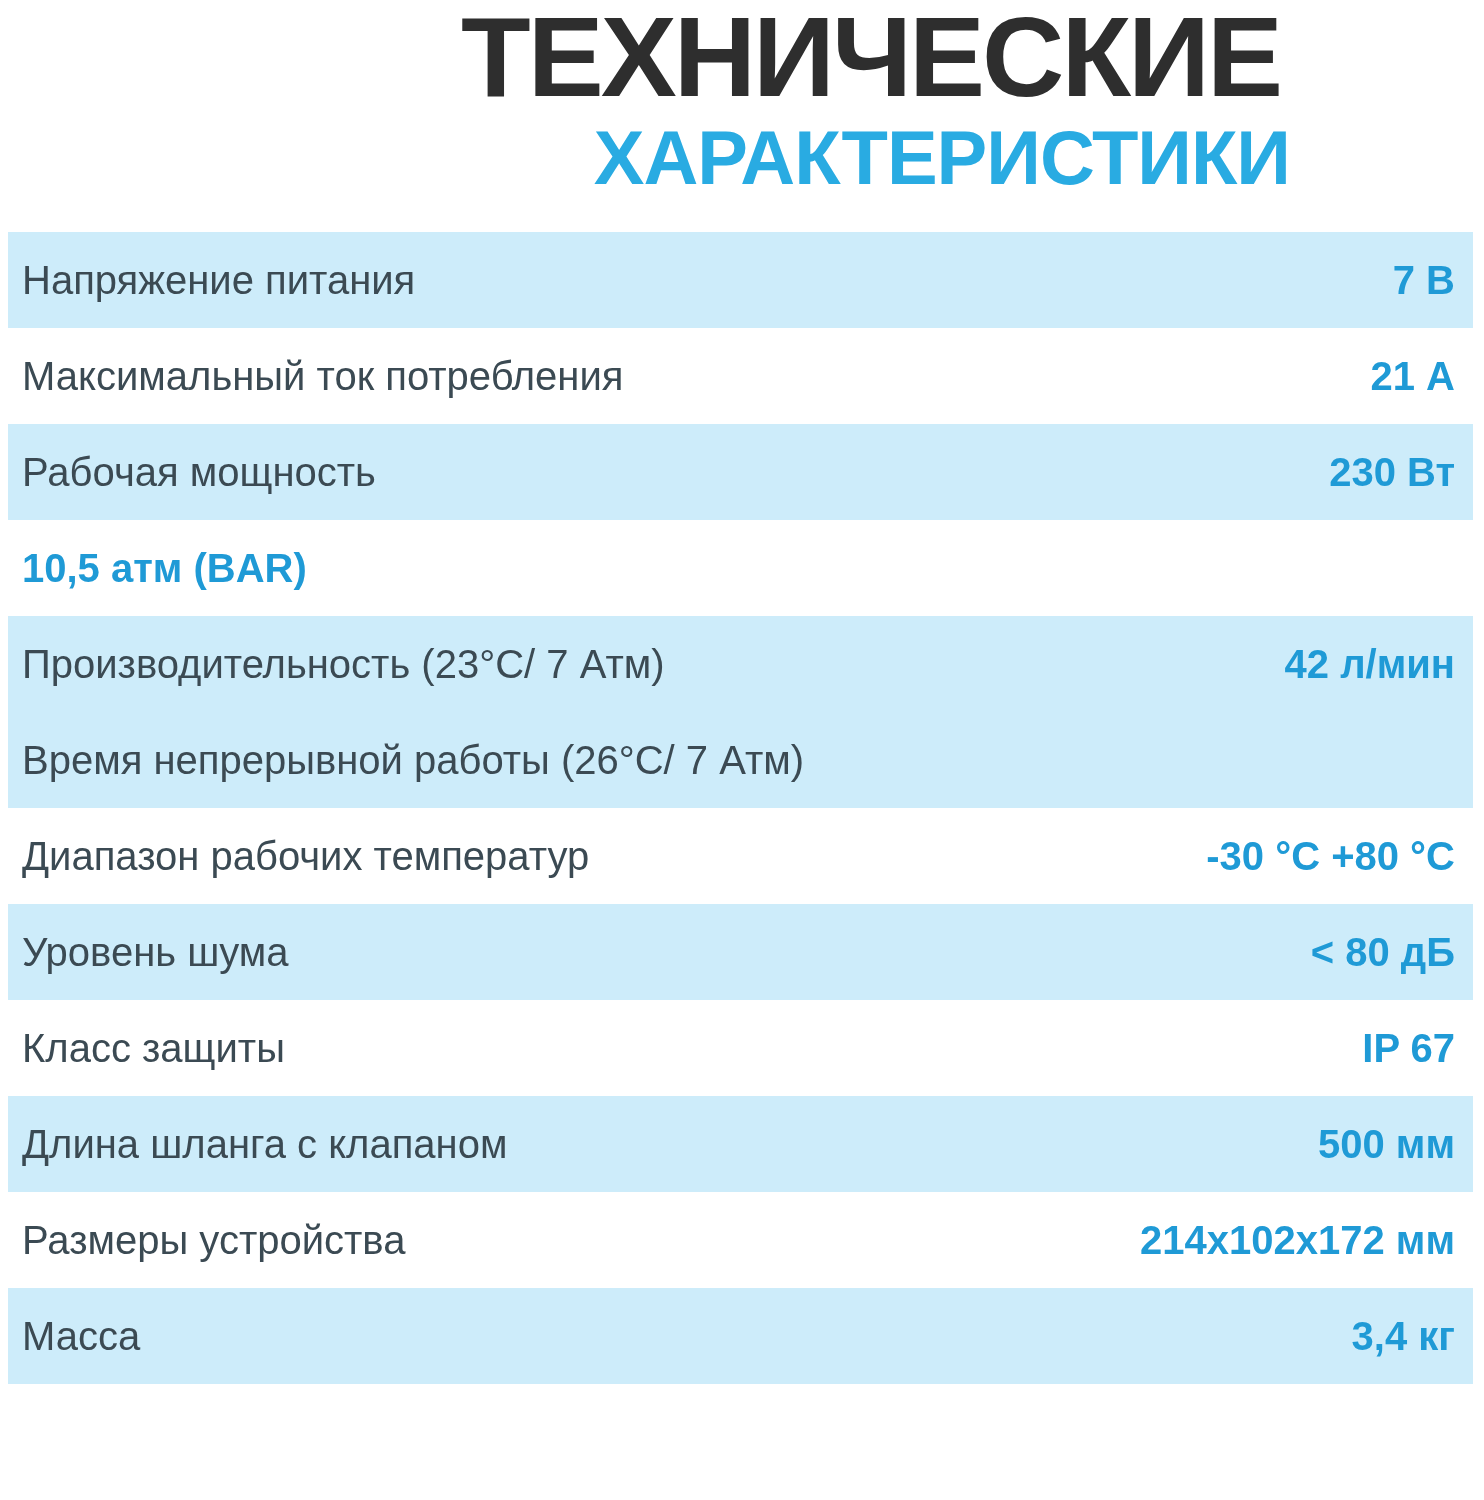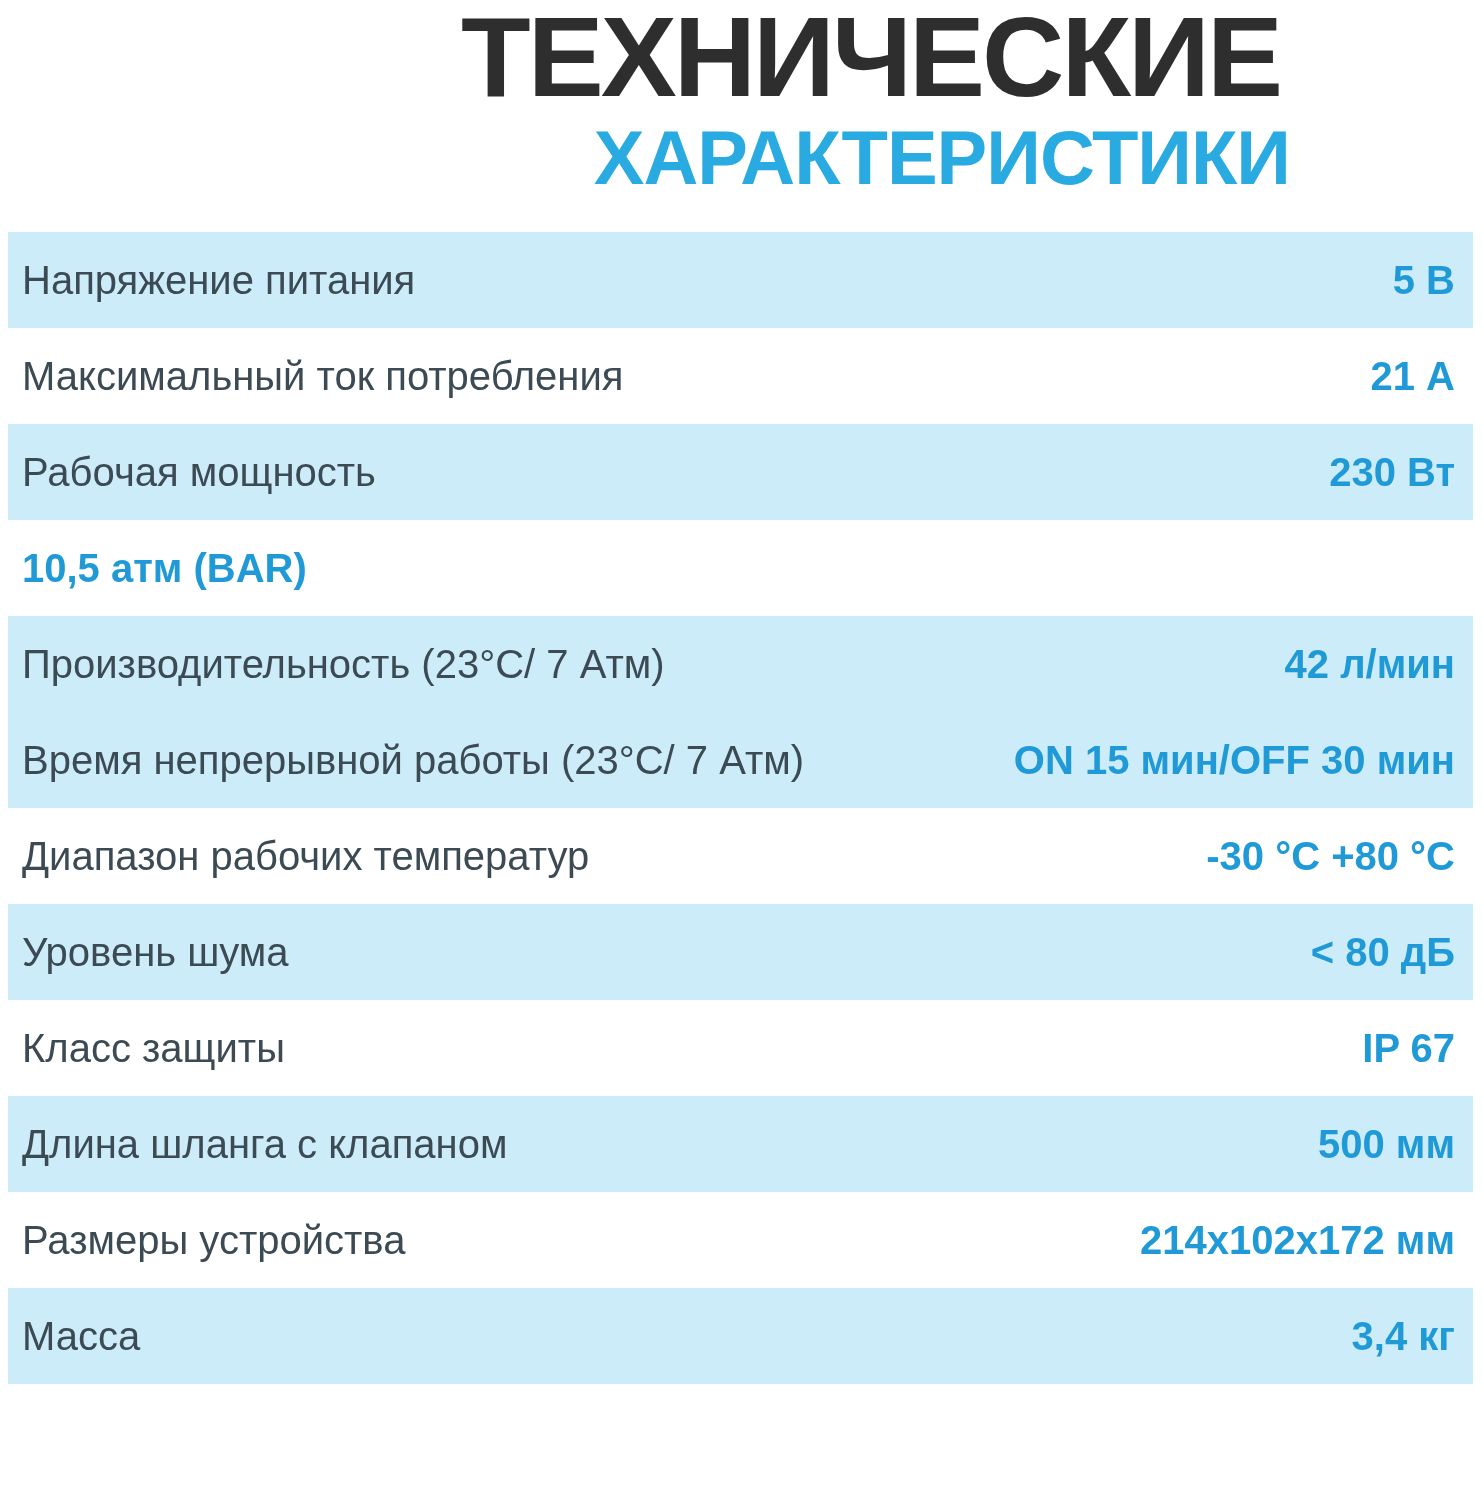--- a/index.html
+++ b/index.html
@@ -68,40 +68,39 @@
 <body>
 
 <div class="header">
   <h1 class="title">ТЕХНИЧЕСКИЕ</h1>
   <h2 class="subtitle">ХАРАКТЕРИСТИКИ</h2>
 </div>
 
 <div class="spec-table">
     <div class="row shaded">
       <span class="label">Напряжение питания</span>
-      <span class="value">5 В</span>
+      <span class="value">7 В</span>
     </div>
     <div class="row">
       <span class="label">Максимальный ток потребления</span>
       <span class="value">21 А</span>
     </div>
     <div class="row shaded">
       <span class="label">Рабочая мощность</span>
       <span class="value">230 Вт</span>
     </div>
     <div class="row">
       <span class="value">10,5 атм (BAR)</span>
     </div>
     <div class="row shaded">
       <span class="label">Производительность (23°С/ 7 Атм)</span>
       <span class="value">42 л/мин</span>
     </div>
     <div class="row shaded">
-      <span class="label">Время непрерывной работы (23°С/ 7 Атм)</span>
-      <span class="value">ON 15 мин/OFF 30 мин</span>
+      <span class="label">Время непрерывной работы (26°С/ 7 Атм)</span>
     </div>
     <div class="row">
       <span class="label">Диапазон рабочих температур</span>
       <span class="value">-30 °С +80 °С</span>
     </div>
     <div class="row shaded">
       <span class="label">Уровень шума</span>
       <span class="value">&lt; 80 дБ</span>
     </div>
     <div class="row">

